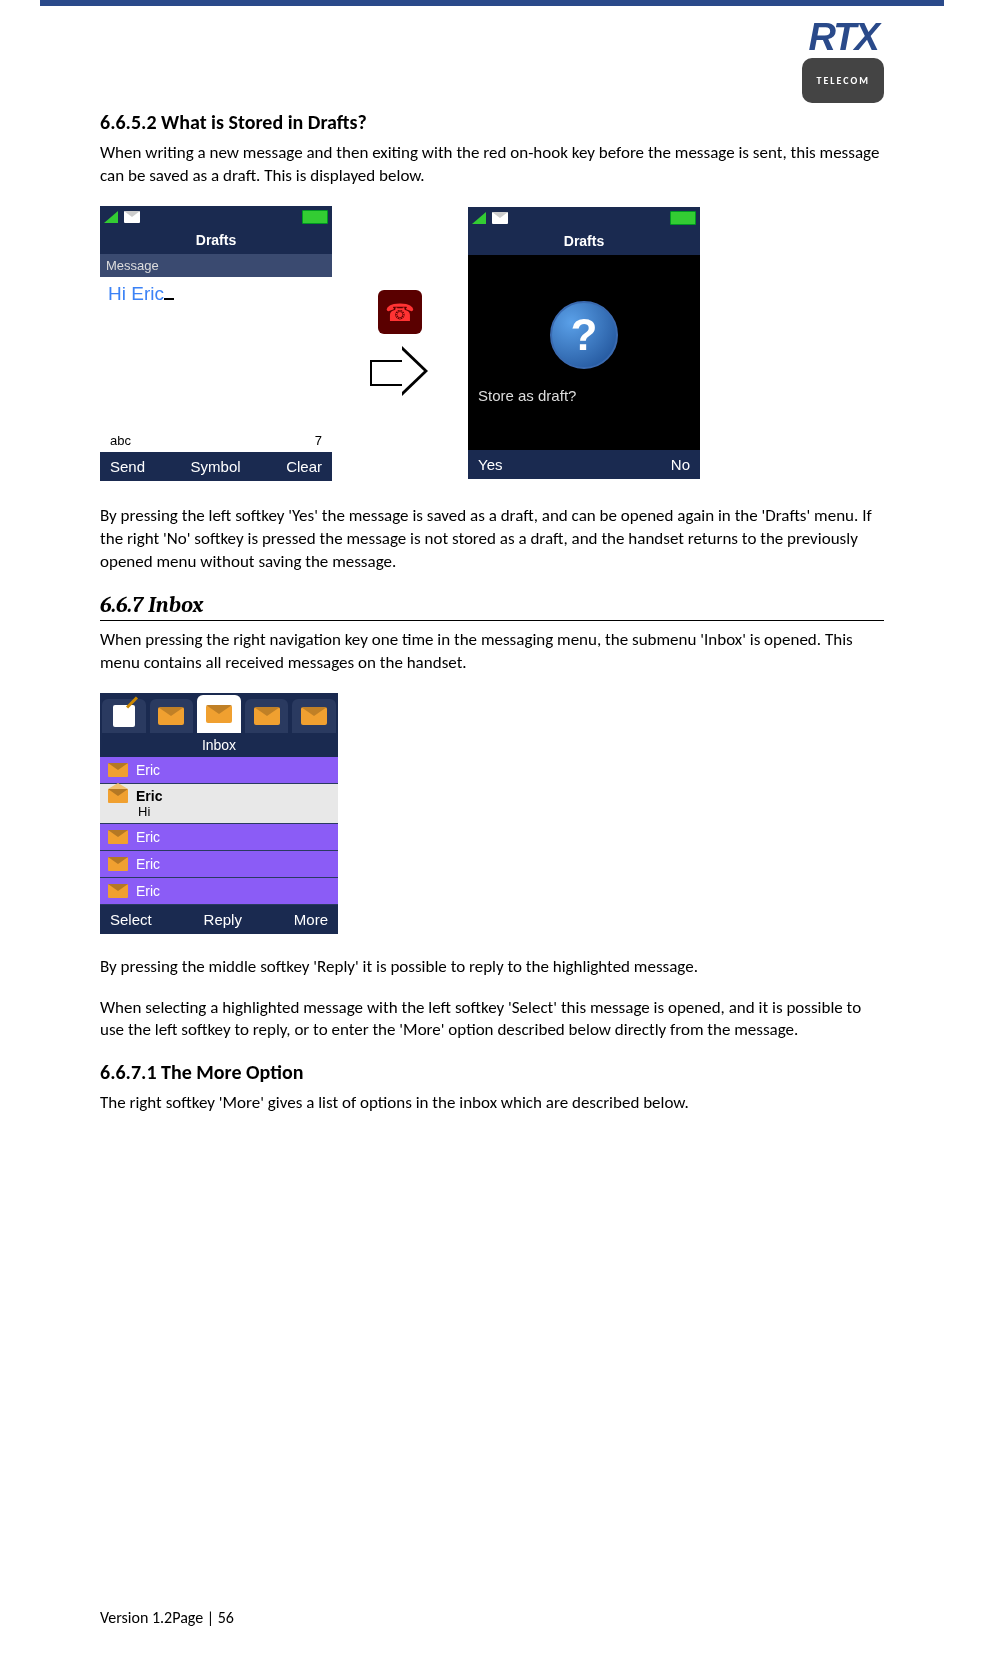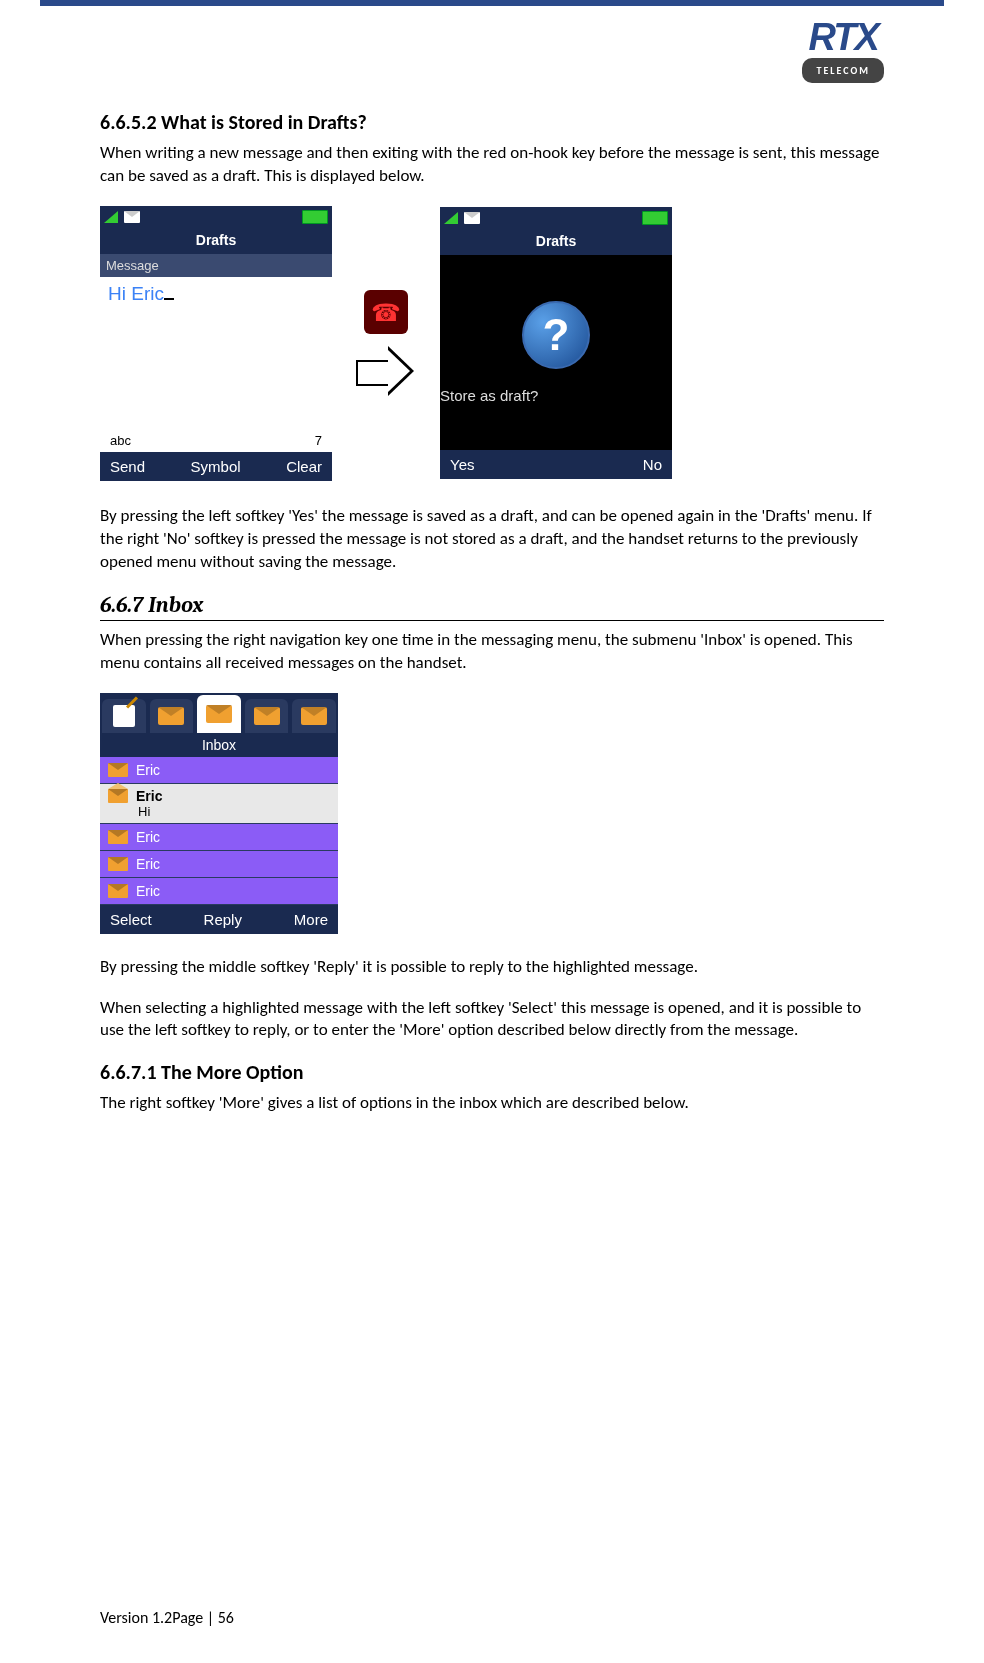--- a/index.html
+++ b/index.html
@@ -1,47 +1,47 @@
 <!DOCTYPE html>
 <html><head>
 <meta charset="utf-8">
 <style>
 html,body{margin:0;padding:0;background:#fff;font-family:Calibri,Arial,sans-serif;color:#000}
 .page{width:904px;min-height:1663px;margin:0 auto;position:relative;padding:0 60px 60px 60px;box-sizing:border-box}
 .topbar{position:absolute;top:0;left:0;right:0;height:6px;background:#2a4a8a}
 .topbar::after{content:"";position:absolute;right:60px;top:0;width:170px;height:6px;background:#2a4a8a}
 .logo-wrap{position:absolute;top:18px;right:60px;display:flex;flex-direction:column;align-items:center}
 .logo-rtx{font-family:Arial,sans-serif;font-weight:900;font-style:italic;font-size:38px;color:#2a4a8a;letter-spacing:-2px;line-height:1}
-.logo-sub{background:#444;color:#fff;font-size:10px;letter-spacing:2px;padding:6px 14px;border-radius:10px;margin-top:2px;font-weight:bold}
+.logo-sub{background:#444;color:#fff;font-size:10px;letter-spacing:2px;padding:16px 14px;border-radius:10px;margin-top:2px;font-weight:bold}
 .content{padding-top:110px}
 h3{font-size:20px;font-weight:bold;margin:0 0 6px 0}
 h3.italic{font-style:italic;font-family:Cambria,Georgia,serif;font-size:22px;border-bottom:1px solid #000;padding-bottom:2px}
 p{font-size:17px;line-height:1.35;margin:8px 0 18px 0}
-.screens-row{display:flex;align-items:center;gap:18px;margin:14px 0 24px 0}
+.screens-row{display:flex;align-items:center;gap:32px;margin:14px 0 24px 0}
 .phone{width:232px;background:#1a2a50;font-family:Arial,sans-serif;color:#fff;font-size:14px}
 .ph-status{height:22px;background:#1a2a50;display:flex;align-items:center;justify-content:space-between;padding:0 4px}
 .sig{width:0;height:0;border-left:14px solid transparent;border-bottom:12px solid #3c3}
 .env-icon{display:inline-block;width:16px;height:12px;background:#fff;position:relative;border-radius:1px}
 .env-icon::before{content:"";position:absolute;top:0;left:0;right:0;border-left:8px solid transparent;border-right:8px solid transparent;border-top:6px solid #ccc}
 .batt{display:inline-block;width:24px;height:12px;background:#3c3;border:1px solid #092;border-radius:1px}
 .ph-title{background:#1a2a50;text-align:center;font-weight:bold;padding:4px 0 6px}
 .msg-label{background:#3a4a70;color:#ddd;padding:4px 6px;font-size:13px}
 .msg-text{background:#fff;color:#3b82f6;font-size:19px;padding:6px 8px;height:140px;font-family:"Trebuchet MS",Arial}
 .msg-text .cursor{border-bottom:2px solid #000;display:inline-block;width:10px}
 .abc-row{display:flex;justify-content:space-between;background:#fff;color:#000;font-size:13px;padding:4px 10px}
 .softkeys{display:flex;justify-content:space-between;background:#1a2a50;padding:6px 10px;font-size:15px}
 .arrow-col{display:flex;flex-direction:column;align-items:center;gap:12px;margin:0 6px}
 .hangup{width:44px;height:44px;background:#5a0000;border-radius:6px;display:flex;align-items:center;justify-content:center;color:#f33;font-size:24px}
 .big-arrow{width:60px;height:50px;position:relative}
 .big-arrow .shaft{position:absolute;top:14px;left:0;width:34px;height:22px;border:2px solid #000;background:#fff;border-right:none}
 .big-arrow .head{position:absolute;top:0;left:32px;width:0;height:0;border-top:25px solid transparent;border-bottom:25px solid transparent;border-left:26px solid #000}
 .big-arrow .head-inner{position:absolute;top:4px;left:32px;width:0;height:0;border-top:21px solid transparent;border-bottom:21px solid transparent;border-left:22px solid #fff}
 .phone-dark .ph-body-dark{background:#000;height:195px;display:flex;flex-direction:column;align-items:center;justify-content:center;gap:18px}
 .q-circle{width:64px;height:64px;border-radius:50%;background:radial-gradient(circle at 30% 30%,#5aa0e8,#1a4a90);display:flex;align-items:center;justify-content:center;font-size:44px;font-weight:bold;color:#fff;border:2px solid #3a6ab0}
-.store-text{color:#ddd;font-size:15px;align-self:flex-start;}
+.store-text{color:#ddd;font-size:15px;align-self:flex-start;padding-left:10px}
 .inbox-screen{width:238px;background:#1a2a50;font-family:Arial,sans-serif;color:#fff;font-size:14px;margin:14px 0 22px 0}
 .tab-row{display:flex;background:#1a2a50;height:40px;align-items:flex-end}
 .tab{flex:1;height:34px;display:flex;align-items:center;justify-content:center;border-top-left-radius:6px;border-top-right-radius:6px;margin:0 2px}
 .tab.inactive{background:#2a3a60}
 .tab.active{background:#fff;height:38px}
 .env-big{width:26px;height:18px;border-radius:2px;position:relative}
 .env-big.orange{background:#f0a030}
 .env-big.open{background:#f0a030}
 .env-big::before{content:"";position:absolute;top:0;left:0;right:0;border-left:13px solid transparent;border-right:13px solid transparent;border-top:9px solid rgba(0,0,0,.2)}
 .compose{width:22px;height:22px;background:#fff;position:relative;border-radius:2px}

